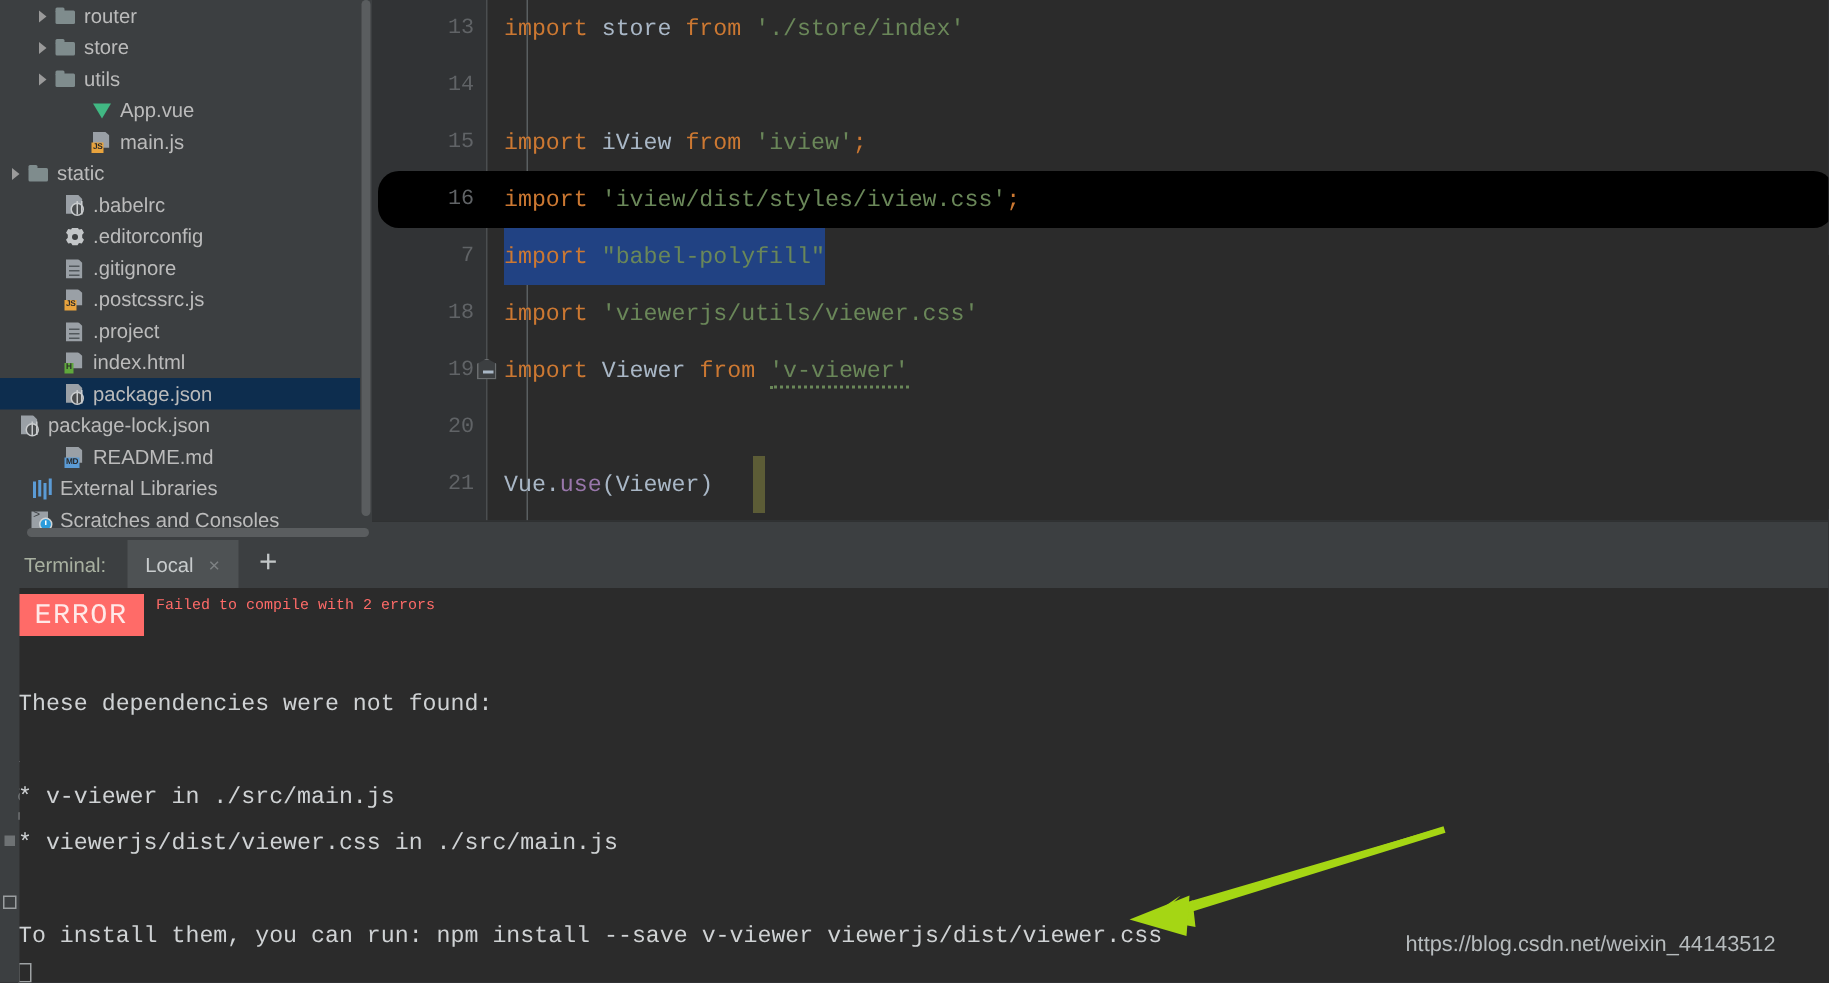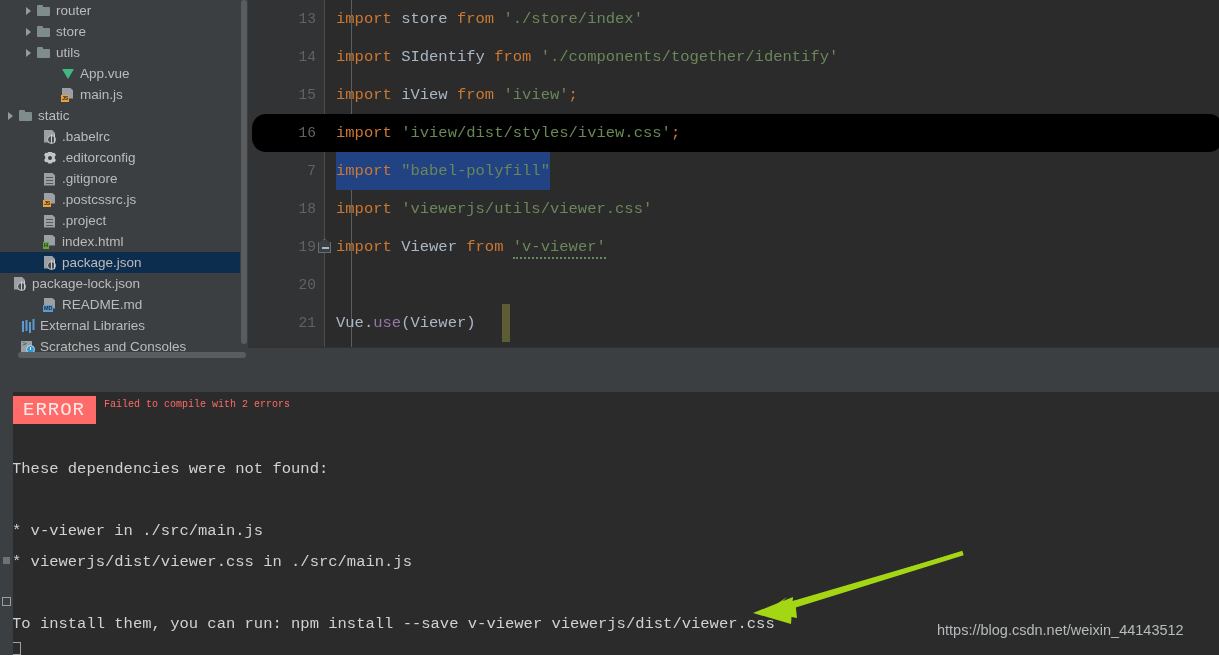--- a/index.html
+++ b/index.html
@@ -527,33 +527,41 @@
         <div class="thumb"></div>
       </div>
     </div>
 
     <div class="editor">
       <div class="gutter-strip"></div>
       <div class="gutter-sep"></div>
       <div class="indent-guide"></div>
       <div id="code-lines">
           <div class="code-line" style="top: 0px;"><span class="lnum">13</span><span class="ltext"><span class="kw">import </span><span class="id">store </span><span class="kw">from </span><span class="str">'./store/index'</span></span></div>
-          <div class="code-line" style="top: 38px;"><span class="lnum">14</span><span class="ltext"><span class="kw">import </span><span class="id">SIdentify </span><span class="kw">from </span><span class="str">'./components/together/identify'</span></span></div>
+          <div class="code-line" style="top: 38px;"><span class="lnum">14</span></div>
           <div class="code-line" style="top: 76px;"><span class="lnum">15</span><span class="ltext"><span class="kw">import </span><span class="id">iView </span><span class="kw">from </span><span class="str">'iview'</span><span class="semi">;</span></span></div>
           <div class="code-line sel-full" style="top: 114px;"><span class="lnum">16</span><span class="ltext"><span class="kw">import </span><span class="str">'iview/dist/styles/iview.css'</span><span class="semi">;</span></span></div>
           <div class="code-line" style="top: 152px;"><span class="lnum">7</span><span class="ltext"><span class="sel-part"><span class="kw">import </span><span class="str">"babel-polyfill"</span></span></span></div>
           <div class="code-line" style="top: 190px;"><span class="lnum">18</span><span class="ltext"><span class="kw">import </span><span class="str">'viewerjs/utils/viewer.css'</span></span></div>
           <div class="code-line" style="top: 228px;"><span class="lnum">19</span><span class="fold-marker"></span><span class="ltext"><span class="kw">import </span><span class="id">Viewer </span><span class="kw">from </span><span class="str squiggle">'v-viewer'</span></span></div>
           <div class="code-line" style="top: 266px;"><span class="lnum">20</span><span class="ltext"></span></div>
           <div class="code-line" style="top: 304px;"><span class="lnum">21</span><span class="ltext"><span class="id">Vue.</span><span class="fn">use</span><span class="id">(Viewer)</span></span><span class="caret" style="left:250px;top:0;"></span></div>
         </div>
       <div class="editor-bottom-edge"></div>
     </div>
   </div>
 
+  <div class="tab-bar">
+    <div class="tb-label">Terminal:</div>
+    <div class="tab-item">
+      <span>Local</span>
+      <span class="x">×</span>
+    </div>
+    <div class="tab-add">+</div>
+  </div>
 
   <div class="term">
     <div id="term-lines">
         <div class="term-line" style="top: 68px;">These dependencies were not found:</div>
         <div class="term-line" style="top: 130px;">* v-viewer in ./src/main.js</div>
         <div class="term-line" style="top: 161px;">* viewerjs/dist/viewer.css in ./src/main.js</div>
         <div class="term-line" style="top: 223px;">To install them, you can run: npm install --save v-viewer viewerjs/dist/viewer.css</div>
       </div>
   </div>
 

